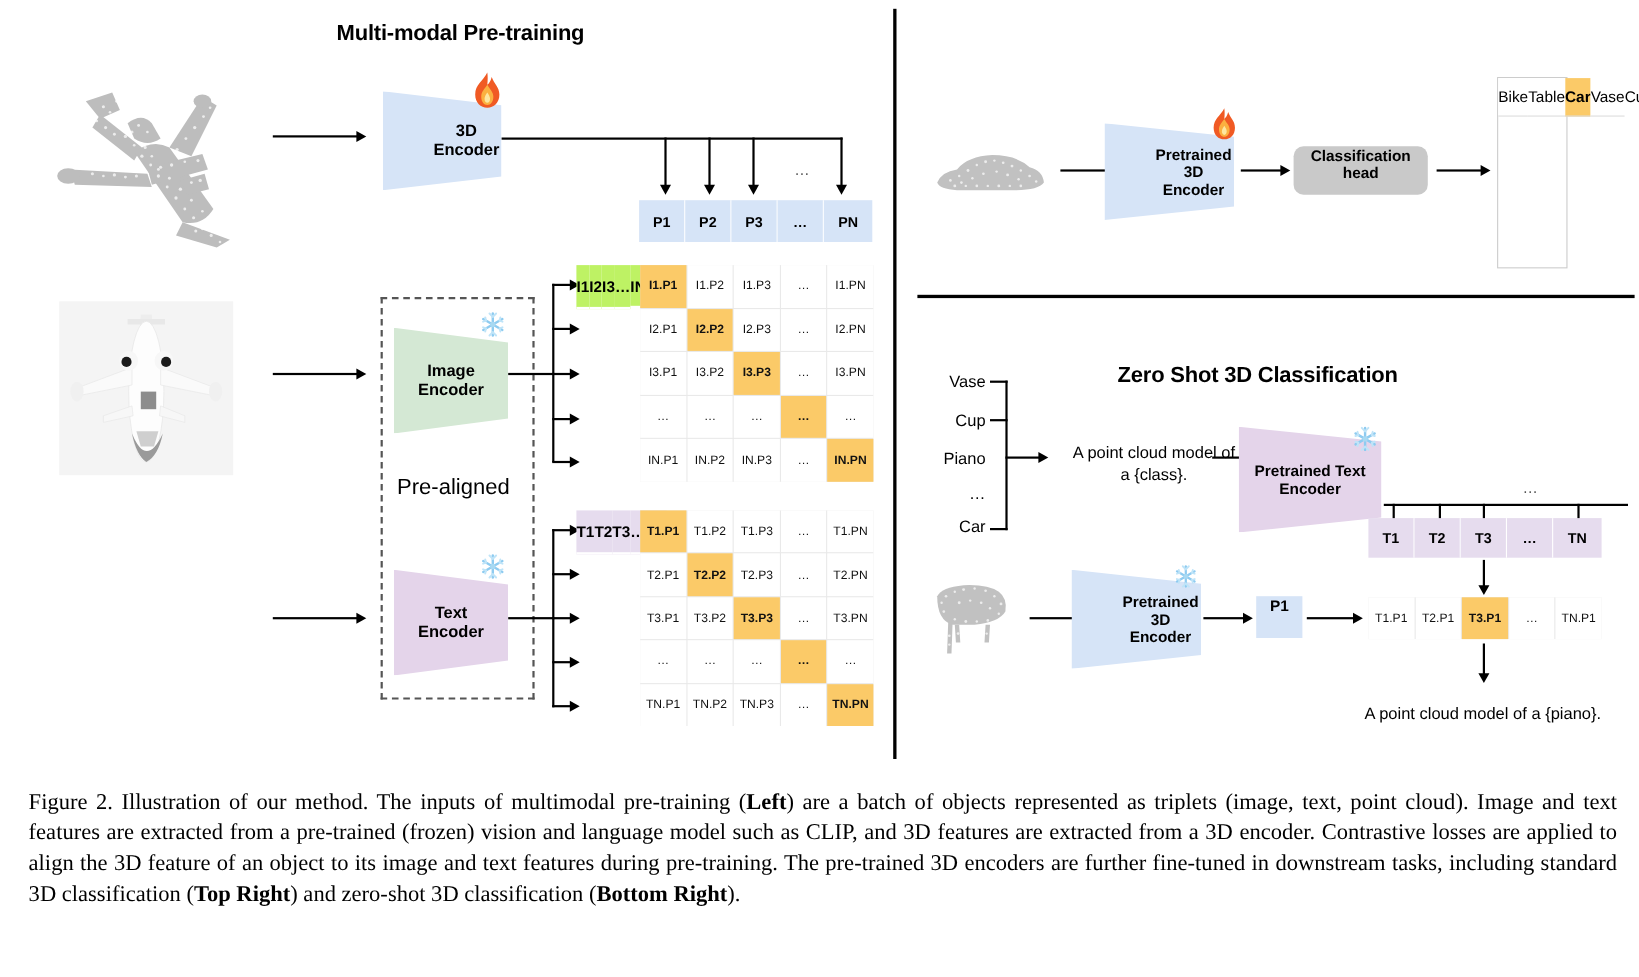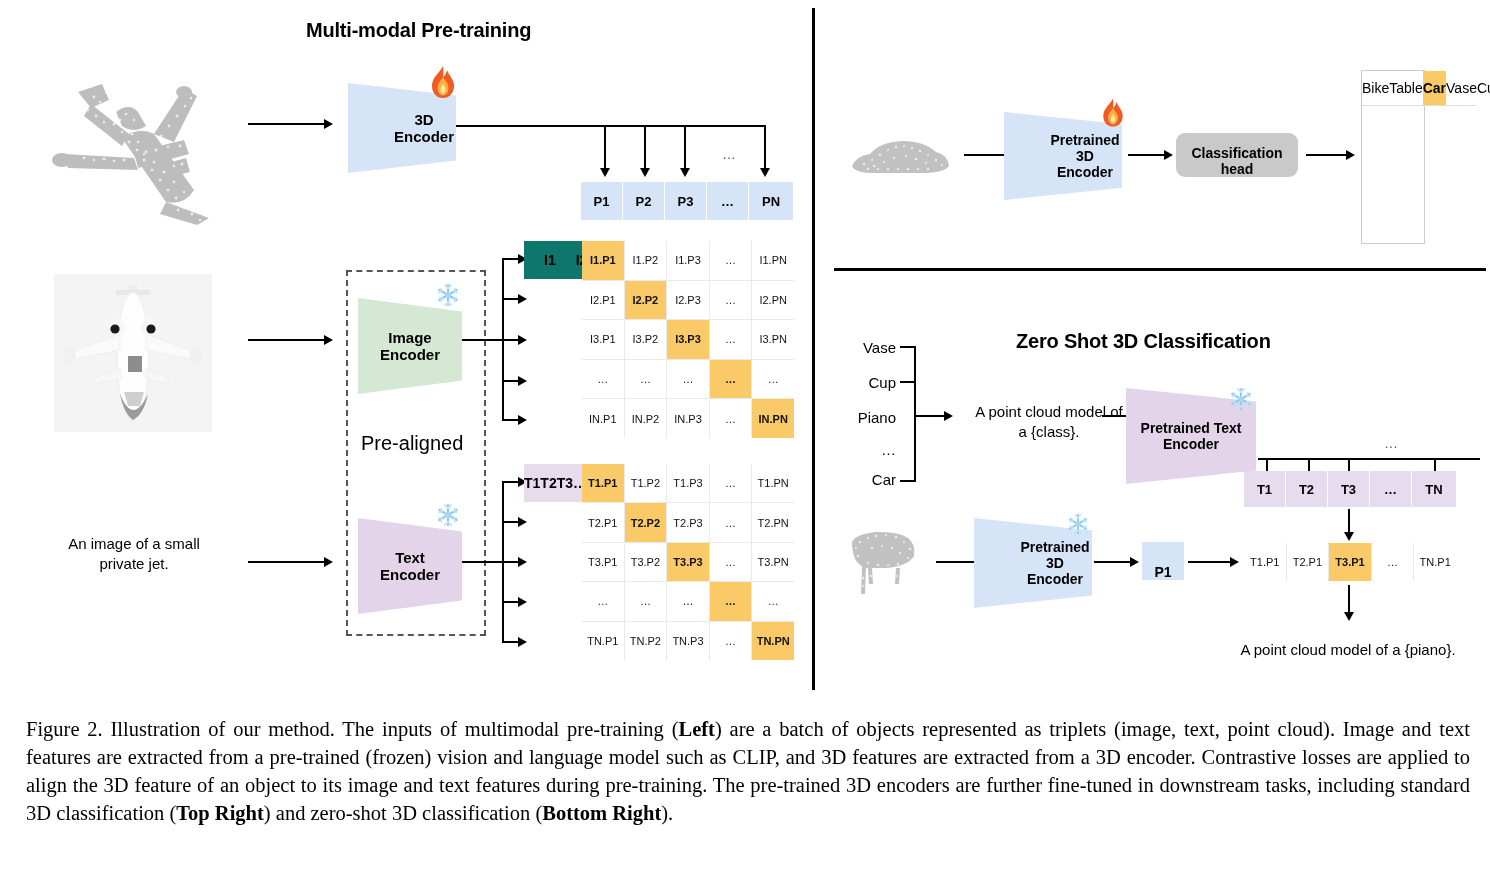--- a/index.html
+++ b/index.html
@@ -34,38 +34,38 @@
     font-weight:bold; color:#000;
     line-height:1.15;
   }
   .trap-blue   { background:#d6e4f7; clip-path: polygon(0 0, 100% 14%, 100% 86%, 0 100%); padding-left: 44px; }
   .trap-green  { background:#d4e8d4; clip-path: polygon(0 0, 100% 14%, 100% 86%, 0 100%); }
   .trap-purple { background:#e4d4ea; clip-path: polygon(0 0, 100% 14%, 100% 86%, 0 100%); }
 
   
   .box {
     position:absolute;
-    display:flex; align-items:flex-end; justify-content:center;
+    display:flex; align-items:flex-start; justify-content:center;
     text-align:center;
     font-size:13px; color:#000;
   }
   .box-blue { background:#d6e4f7; font-weight:bold; }
   .box-gray { background:#c9c9c9; border-radius:9px; font-weight:bold; }
 
   
   .strip { position:absolute; display:flex; }
   .strip .cell {
     display:flex; align-items:center; justify-content:center;
     font-weight:bold; font-size:13px; color:#000;
     border-right:1.5px solid #fff;
   }
   .strip .cell:last-child { border-right:none; }
   .cell-blue   { background:#d6e4f7; }
   .cell-purple { background:#e6dcee; }
-  .cell-green  { background:#0f766e;padding-left:20px; }
+  .cell-green  { background:#bef264; }
 
   
   .vstrip { position:absolute; display:flex; flex-direction:row; }
   .vstrip .cell {
     display:flex; align-items:center; justify-content:center;
     font-weight:bold; font-size:14px; color:#000;
     border-bottom:2px solid #fff;
   }
   .vstrip .cell:last-child { border-bottom:none; }
 
@@ -338,21 +338,20 @@
     <div class="mcell hl">…</div>
     <div class="mcell">…</div>
 
     <div class="mcell">IN.P1</div>
     <div class="mcell">IN.P2</div>
     <div class="mcell">IN.P3</div>
     <div class="mcell">…</div>
     <div class="mcell hl">IN.PN</div>
   </div>
 
-  <div class="ftext" style="left:28px; top:534px; width:180px;">An image of a small private jet.</div>
   <div class="ln-h" style="left:232px; top:561px; width:78px;"></div>
   <div class="arrow-r" style="left:308px; top:557px;"></div>
 
   <div class="trap trap-purple" style="left:342px; top:518px; width:104px; height:96px; font-size:15px;">
     <div style="display:flex;flex-direction:column;">
       <span>Text</span>
       <span>Encoder</span>
     </div>
   </div>
   <svg class="icon" style="left:419px; top:502px;" width="26" height="26" viewBox="0 0 26 26">

